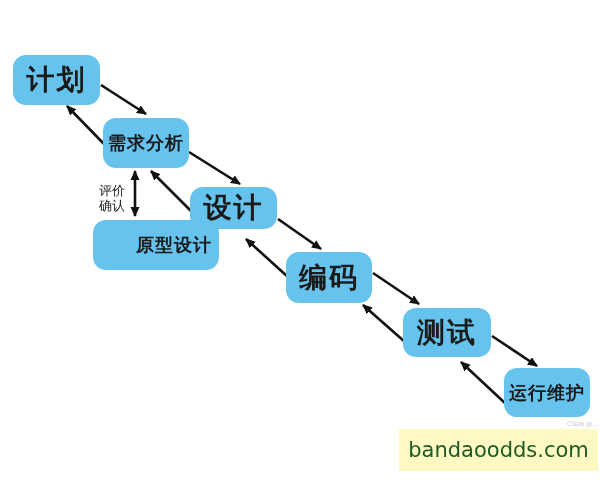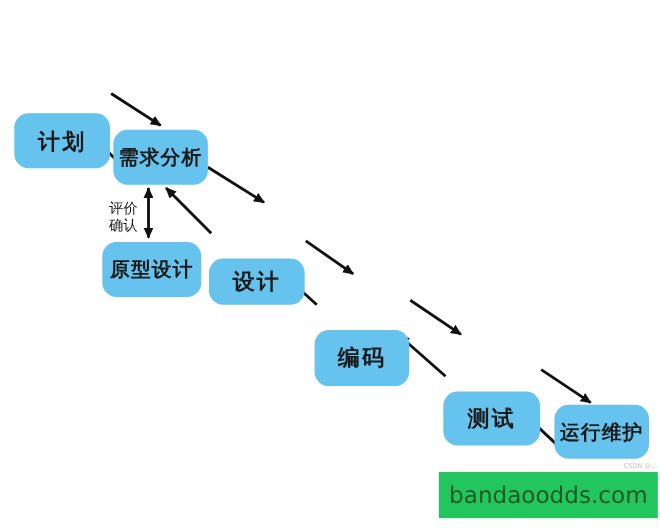--- a/index.html
+++ b/index.html
@@ -6,41 +6,41 @@
   .canvas{
     position:relative;width:600px;height:480px;background:#ffffff;overflow:hidden;
     font-family:"DejaVu Sans",sans-serif;
   }
   .arrows{position:absolute;left:0;top:0;width:600px;height:480px;}
   .node{
     position:absolute;display:flex;align-items:center;justify-content:center;
     background:#66c3ee;border-radius:13px;color:#1a1a1a;font-weight:bold;
     letter-spacing:2px;
   }
-  .big{font-size:20px;margin-top:48px;}
+  .big{font-size:28px;}
   .small{font-size:18px;letter-spacing:1px;align-items:center;}
   .n-plan{left:13px;top:55px;width:87px;height:50px;}
   .n-req{left:103px;top:118px;width:86px;height:50px;}
-  .n-proto{left:93px;top:220px;width:90px;height:50px;}
+  .n-proto{left:93px;top:220px;width:90px;height:50px;padding-left:36px;}
   .n-design{left:190px;top:187px;width:87px;height:42px;}
   .n-coding{left:286px;top:252px;width:86px;height:51px;}
   .n-testing{left:403px;top:308px;width:88px;height:49px;}
   .n-maint{left:504px;top:368px;width:86px;height:49px;}
   .feedback-label{
     position:absolute;left:99px;top:184px;width:34px;
     font-size:13px;font-weight:normal;color:#1a1a1a;line-height:1.15;
     white-space:pre-line;text-align:left;
   }
   .csdn-mark{
     position:absolute;left:536px;top:420px;width:62px;height:8px;
     font-size:6px;color:#c6c6c6;text-align:right;overflow:hidden;
   }
   .banner{
     position:absolute;left:399px;top:429px;width:199px;height:42px;
-    background:#22c55e;display:flex;align-items:center;justify-content:center;
+    background:#fef9c3;display:flex;align-items:center;justify-content:center;
     font-size:21px;color:#1e5a23;
   }
 </style>
 </head>
 <body>
 
 <div class="canvas">
 
   <svg class="arrows" viewBox="0 0 600 480" xmlns="http://www.w3.org/2000/svg">
     <defs>

